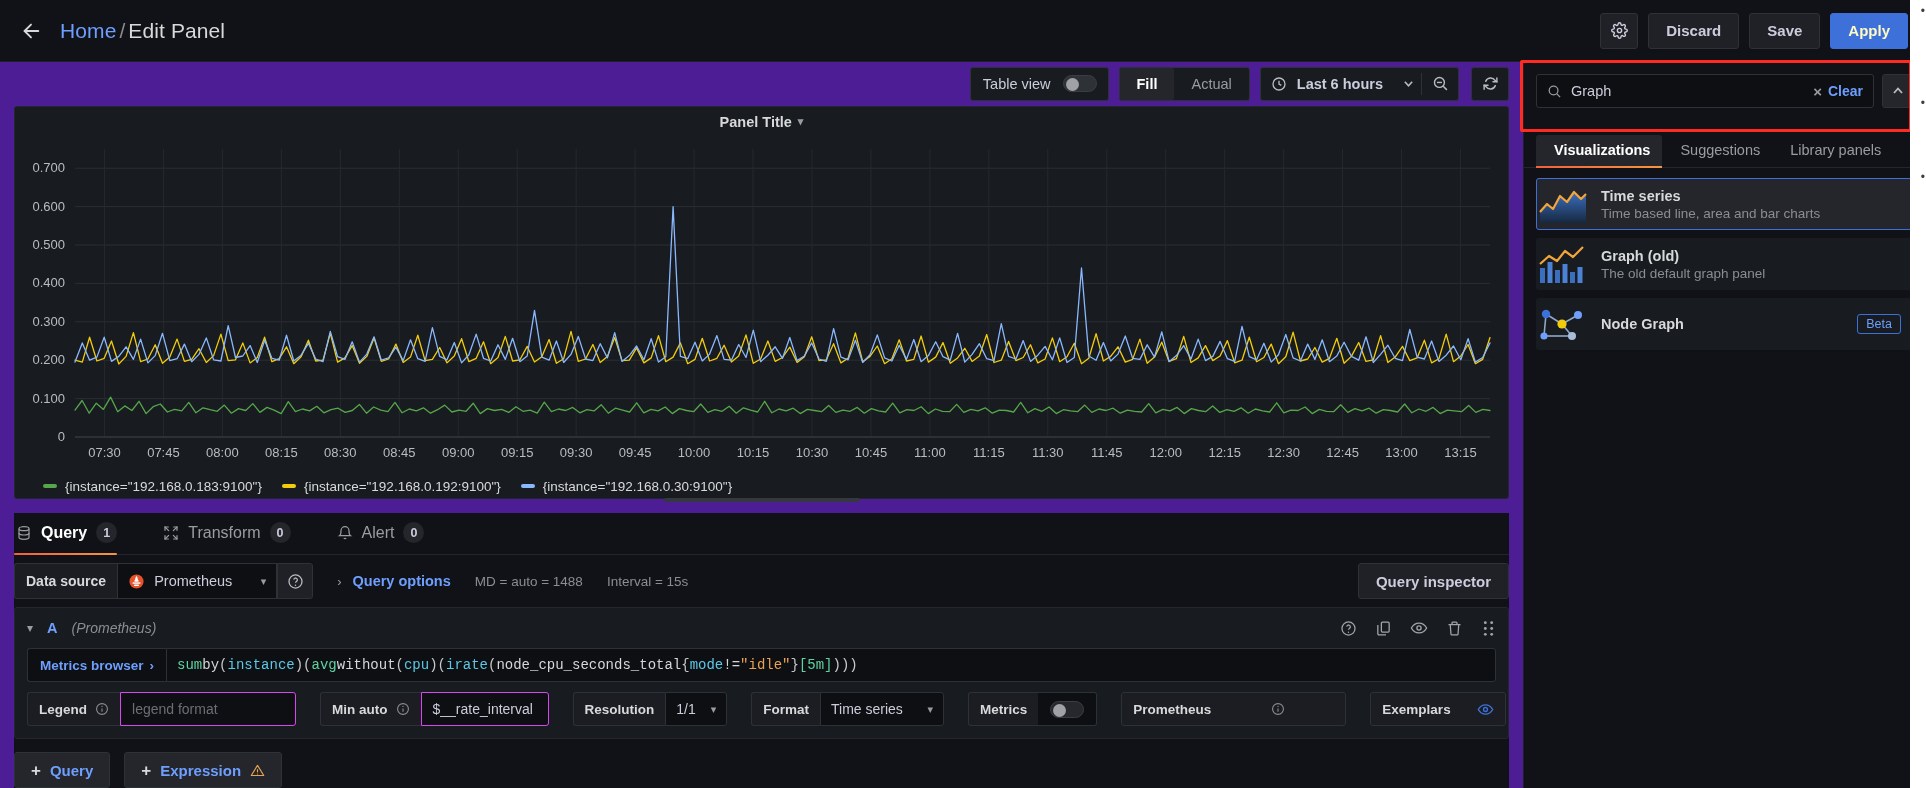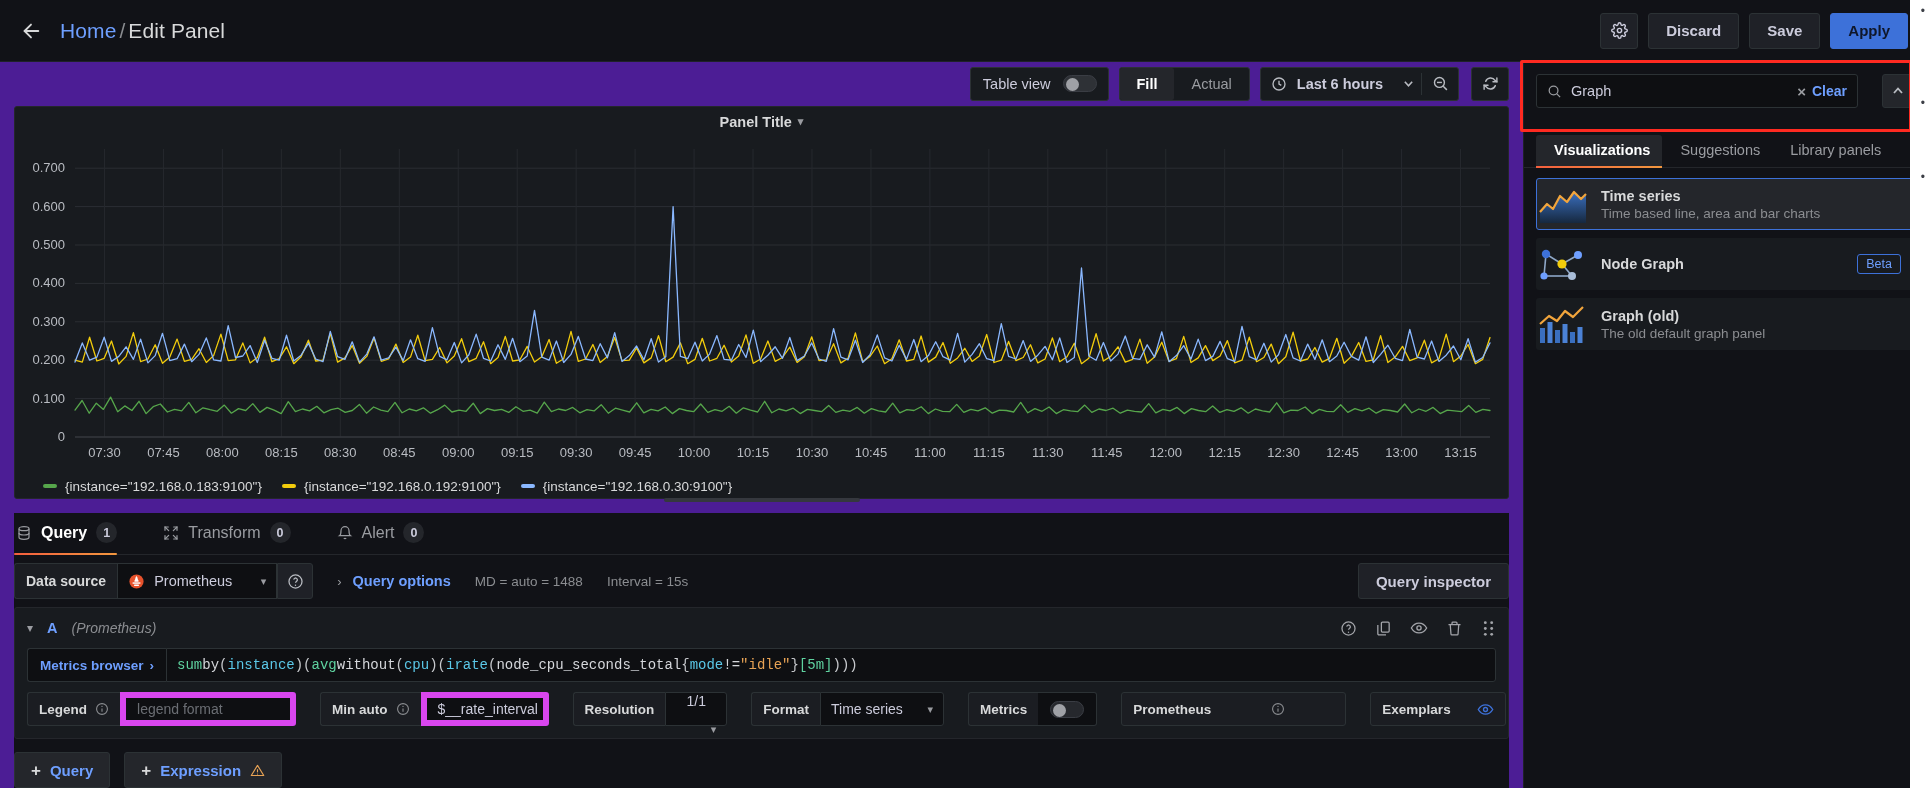--- a/index.html
+++ b/index.html
@@ -28,21 +28,21 @@
   .breadcrumb .crumb-cur { color: #d8d9da; }
   .topnav-spacer { flex: 1; }
   .nav-actions { display: flex; align-items: center; gap: 10px; }
   .btn {
     height: 36px; padding: 0 17px; border-radius: 3px; border: 1px solid #2c3235;
     background: #1f2127; color: #ccccdc; font-size: 15px; font-weight: 600;
     display: flex; align-items: center; justify-content: center; cursor: pointer;
     font-family: "Liberation Sans", sans-serif; white-space: nowrap;
   }
   .btn.icon-btn { width: 38px; padding: 0; }
-  .btn.primary { background: #3d71d9; border-color: #3d71d9; color: #0f172a; }
+  .btn.primary { background: #3d71d9; border-color: #3d71d9; color: #fef9c3; }
 
   
   .body-split { display: flex; height: 726px; }
   .left-col { width: 1523px; display: flex; flex-direction: column; background: #4c1d95; }
 
   
   .panel-toolbar {
     height: 46px; display: flex; align-items: center; justify-content: flex-end;
     gap: 10px; padding: 0 14px 0 0;
   }
@@ -173,21 +173,21 @@
 
   .qc-opts { display: flex; align-items: center; padding: 0 12px 12px 12px; gap: 24px; flex-wrap: nowrap; }
   .opt-group { display: flex; align-items: center; }
   .opt-label {
     height: 34px; display: flex; align-items: center; gap: 8px; padding: 0 11px;
     background: #1b1d22; border: 1px solid #2c3235; border-right: none;
     font-size: 13.5px; font-weight: 600; color: #d8d9da; border-radius: 3px 0 0 3px; white-space: nowrap;
   }
   .opt-label.solo { border-right: 1px solid #2c3235; border-radius: 3px; }
   .opt-input {
-    height: 34px; background: #0e0f12; border: 6px solid #d946ef; border-radius: 0 3px 3px 0;
+    height: 34px; background: #0e0f12; border: 1px solid #d946ef; border-radius: 0 3px 3px 0;
     display: flex; align-items: center; padding: 0 11px; font-size: 14px; color: #ccccdc;
   }
   .opt-input.ph { color: #6b6e74; }
   .opt-select {
     height: 34px; background: #0e0f12; border: 1px solid #2c3235; border-radius: 0 3px 3px 0;
     display: flex; align-items: center; gap: 14px; padding: 0 10px; font-size: 14px;
     color: #ccccdc; cursor: pointer;
   }
   .opt-select .chev { color: #9a9ca1; font-size: 11px; margin-left: auto; }
   .info-ico { color: #8b8d91; display: flex; align-items: center; cursor: pointer; }
@@ -205,21 +205,21 @@
     color: #6e9fff; font-size: 15px; font-weight: 600; cursor: pointer;
   }
   .add-btn .plus { color: #d8d9da; font-size: 17px; line-height: 1; }
   .warn-tri { color: #e8a355; display: flex; align-items: center; }
 
   
   .right-col {
     width: 403px; background: #111217; border-left: 1px solid #1f2128;
     display: flex; flex-direction: column; position: relative;
   }
-  .viz-search-wrap { padding: 12px 12px 17px 12px; display: flex; gap: 24px; align-items: center; }
+  .viz-search-wrap { padding: 12px 12px 17px 12px; display: flex; gap: 8px; align-items: center; }
   .search-box {
     flex: 1; height: 34px; background: #0e0f12; border: 1px solid #2c3235; border-radius: 3px;
     display: flex; align-items: center; padding: 0 10px; gap: 9px;
   }
   .search-box .s-ico { color: #9a9ca1; display: flex; align-items: center; }
   .search-val { flex: 1; font-size: 14.5px; color: #ccccdc; }
   .clear-btn {
     display: flex; align-items: center; gap: 6px; color: #6e9fff; font-size: 14px;
     font-weight: 600; cursor: pointer;
   }
@@ -613,21 +613,21 @@
                     </svg>
                 </span>
               </div>
               <div class="opt-input" style="width:128px;">$__rate_interval</div>
             </div>
 
             <div class="opt-group">
               <div class="opt-label">
                 <span>Resolution</span>
               </div>
-              <div class="opt-select" style="width:62px;flex-direction:column;">
+              <div class="opt-select" style="width:62px;">
                 <span>1/1</span>
                 <span class="chev">▾</span>
               </div>
             </div>
 
             <div class="opt-group">
               <div class="opt-label">
                 <span>Format</span>
               </div>
               <div class="opt-select" style="width:124px;">
@@ -736,54 +736,54 @@
               </svg>
             </div>
             <div class="viz-texts">
               <div class="viz-name">Time series</div>
               <div class="viz-desc">Time based line, area and bar charts</div>
             </div>
           </div>
           <div class="viz-item">
             <div class="viz-thumb">
               <svg width="50" height="44" viewBox="0 0 50 44">
+                <rect x="2" y="26" width="5" height="15" fill="#3a6fbf"></rect>
+                <rect x="9.5" y="20" width="5" height="21" fill="#4b82d6"></rect>
+                <rect x="17" y="28" width="5" height="13" fill="#3a6fbf"></rect>
+                <rect x="24.5" y="22" width="5" height="19" fill="#4b82d6"></rect>
+                <rect x="32" y="30" width="5" height="11" fill="#3a6fbf"></rect>
+                <rect x="39.5" y="25" width="5" height="16" fill="#4b82d6"></rect>
+                <polyline points="2,22 11,14 19,19 27,9 35,15 45,5" fill="none" stroke="#f2a53c" stroke-width="2.2" stroke-linejoin="round"></polyline>
+              </svg>
+            </div>
+            <div class="viz-texts">
+              <div class="viz-name">Graph (old)</div>
+              <div class="viz-desc">The old default graph panel</div>
+            </div>
+          </div>
+          <div class="viz-item">
+            <div class="viz-thumb">
+              <svg width="50" height="44" viewBox="0 0 50 44">
                 <line x1="8" y1="12" x2="24" y2="22" stroke="#8fa8c8" stroke-width="1.6"></line>
                 <line x1="24" y1="22" x2="40" y2="13" stroke="#8fa8c8" stroke-width="1.6"></line>
                 <line x1="8" y1="12" x2="6" y2="34" stroke="#8fa8c8" stroke-width="1.6"></line>
                 <line x1="6" y1="34" x2="34" y2="34" stroke="#8fa8c8" stroke-width="1.6"></line>
                 <line x1="24" y1="22" x2="34" y2="34" stroke="#8fa8c8" stroke-width="1.6"></line>
                 <circle cx="8" cy="12" r="4.2" fill="#3d71d9"></circle>
                 <circle cx="40" cy="13" r="4" fill="#6e9fff"></circle>
                 <circle cx="24" cy="22" r="4.6" fill="#f2cc0c"></circle>
                 <circle cx="6" cy="34" r="3.6" fill="#6e9fff"></circle>
                 <circle cx="34" cy="34" r="4" fill="#a9bdd8"></circle>
               </svg>
             </div>
             <div class="viz-texts">
               <div class="viz-name">Node Graph</div>
             </div>
             <span class="beta-badge">Beta</span>
           </div>
-          <div class="viz-item">
-            <div class="viz-thumb">
-              <svg width="50" height="44" viewBox="0 0 50 44">
-                <rect x="2" y="26" width="5" height="15" fill="#3a6fbf"></rect>
-                <rect x="9.5" y="20" width="5" height="21" fill="#4b82d6"></rect>
-                <rect x="17" y="28" width="5" height="13" fill="#3a6fbf"></rect>
-                <rect x="24.5" y="22" width="5" height="19" fill="#4b82d6"></rect>
-                <rect x="32" y="30" width="5" height="11" fill="#3a6fbf"></rect>
-                <rect x="39.5" y="25" width="5" height="16" fill="#4b82d6"></rect>
-                <polyline points="2,22 11,14 19,19 27,9 35,15 45,5" fill="none" stroke="#f2a53c" stroke-width="2.2" stroke-linejoin="round"></polyline>
-              </svg>
-            </div>
-            <div class="viz-texts">
-              <div class="viz-name">Graph (old)</div>
-              <div class="viz-desc">The old default graph panel</div>
-            </div>
-          </div>
         </div>
 
       <div class="hl-rect" style="left:-4px; top:-2px; width:392px; height:72px;"></div>
     </div>
   </div>
 
   <div class="edge-strip"></div>
   <div class="edge-ico" style="top:4px;">•</div>
   <div class="edge-ico" style="top:96px;">•</div>
   <div class="edge-ico" style="top:170px;">•</div>

